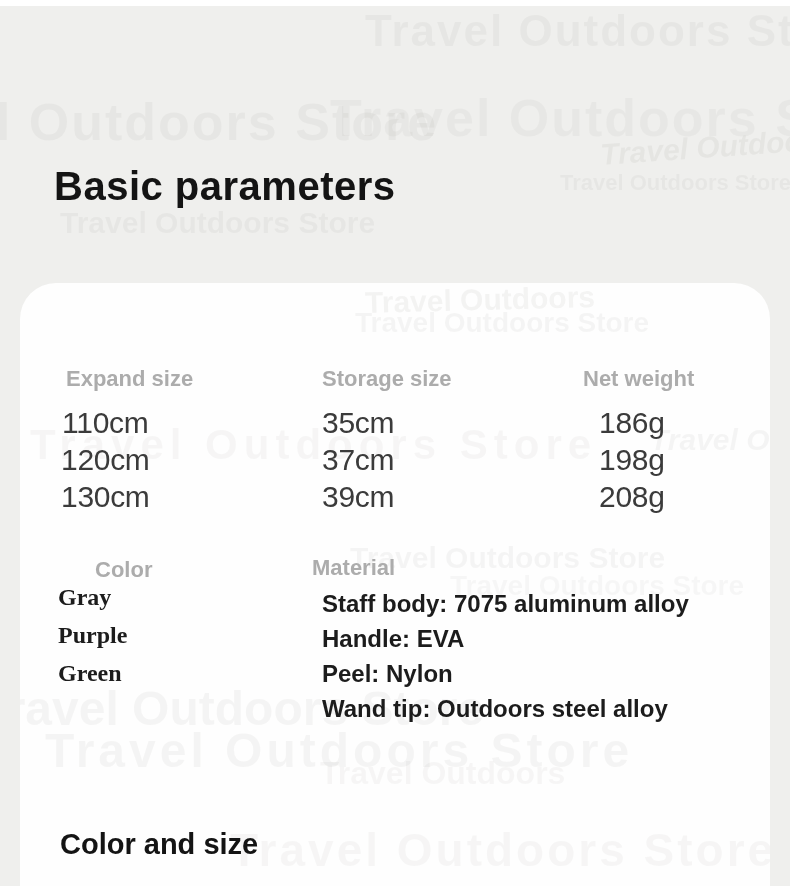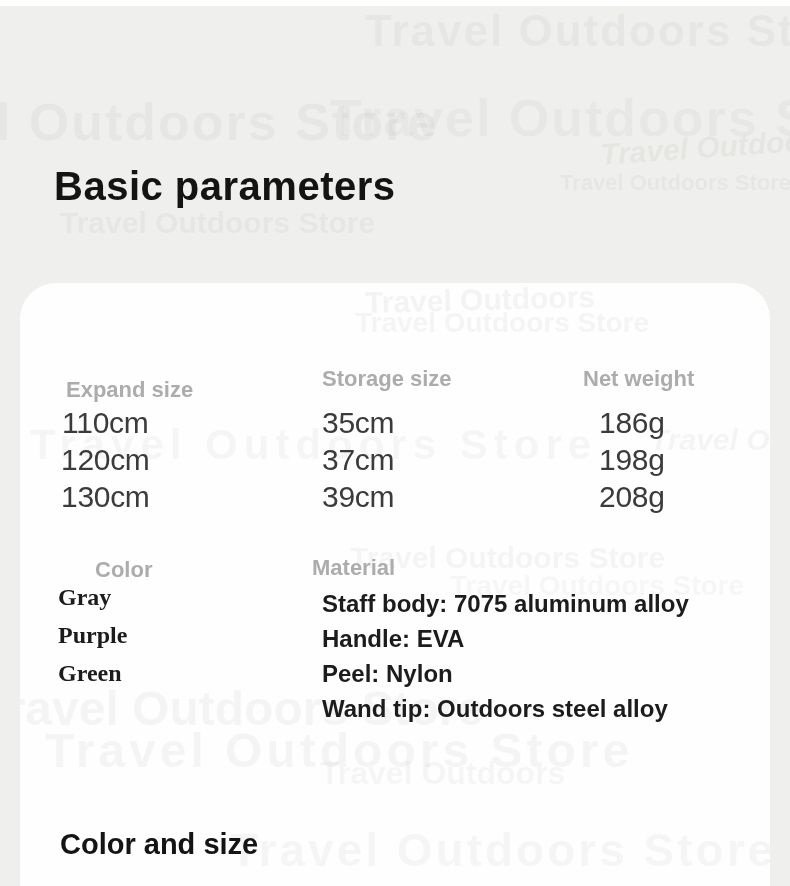--- a/index.html
+++ b/index.html
@@ -102,21 +102,21 @@
     <span class="wm" style="left:10px; top:138px;  font-size:42px; letter-spacing:6px; opacity:0.045;">Travel Outdoors Store</span>
     <span class="wm" style="left:630px; top:140px; font-size:30px; font-style:italic; opacity:0.05;">Travel Outdoors</span>
     <span class="wm" style="left:330px; top:258px; font-size:30px; opacity:0.05;">Travel Outdoors Store</span>
     <span class="wm" style="left:430px; top:287px; font-size:28px; opacity:0.04;">Travel Outdoors Store</span>
     <span class="wm" style="left:-40px; top:398px; font-size:48px; opacity:0.05;">Travel Outdoors Store</span>
     <span class="wm" style="left:25px; top:440px;  font-size:48px; letter-spacing:4px; opacity:0.05;">Travel Outdoors Store</span>
     <span class="wm" style="left:300px; top:472px; font-size:32px; opacity:0.045;">Travel Outdoors</span>
     <span class="wm" style="left:210px; top:540px; font-size:46px; letter-spacing:3px; opacity:0.045;">Travel Outdoors Store</span>
 
     <div>
-      <div class="col-header" style="left:46px; top:94px;text-align:right;">Expand size</div>
+      <div class="col-header" style="left:46px; top:83px;text-align:right;">Expand size</div>
       <div class="col-header" style="left:302px; top:83px;">Storage size</div>
       <div class="col-header" style="left:563px; top:83px;">Net weight</div>
 
       <div class="spec-values" style="left:41px; top:121px;">
         <div>110cm</div>
         <div>120cm</div>
         <div>130cm</div>
       </div>
       <div class="spec-values" style="left:302px; top:121px;">
         <div>35cm</div>

